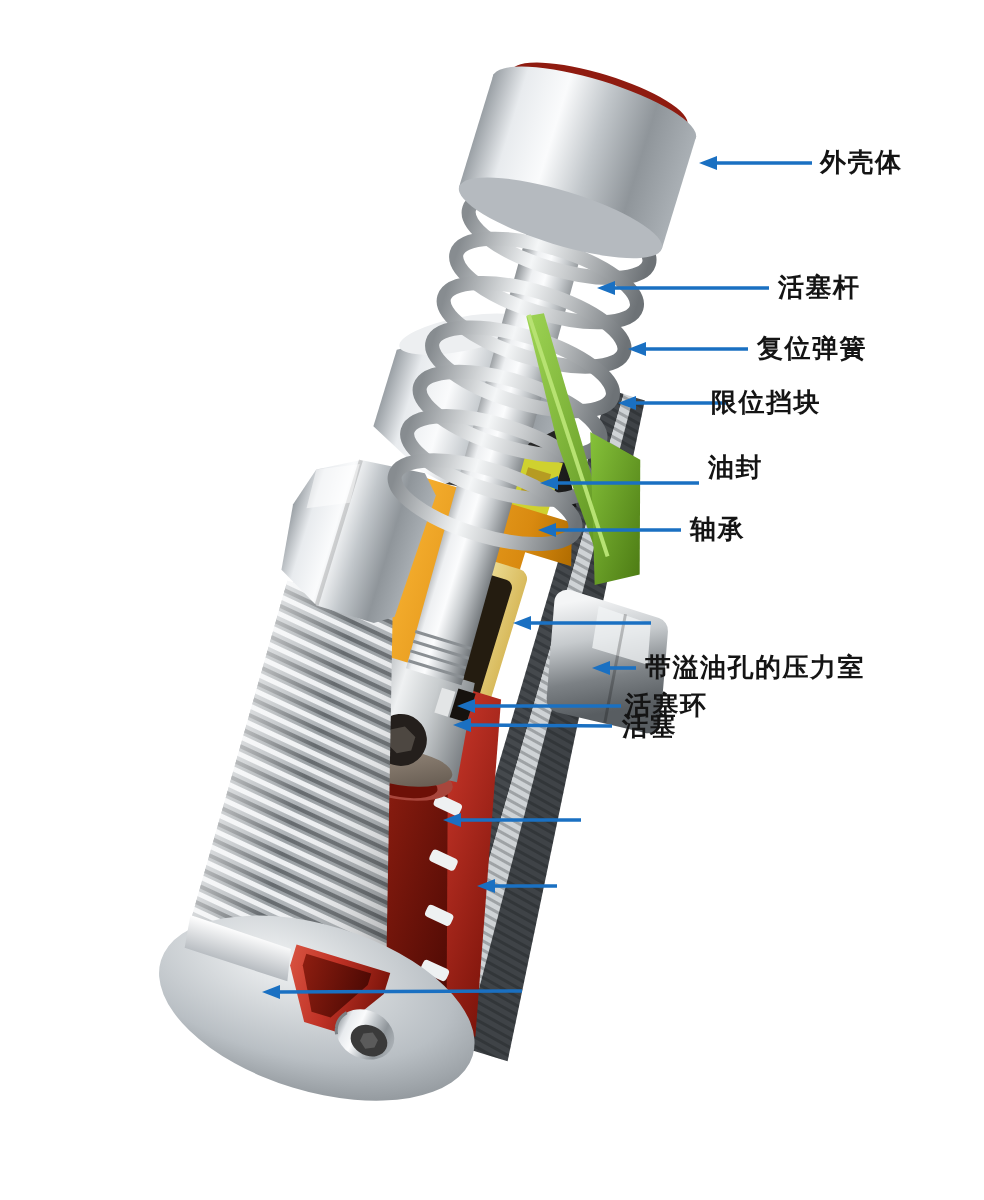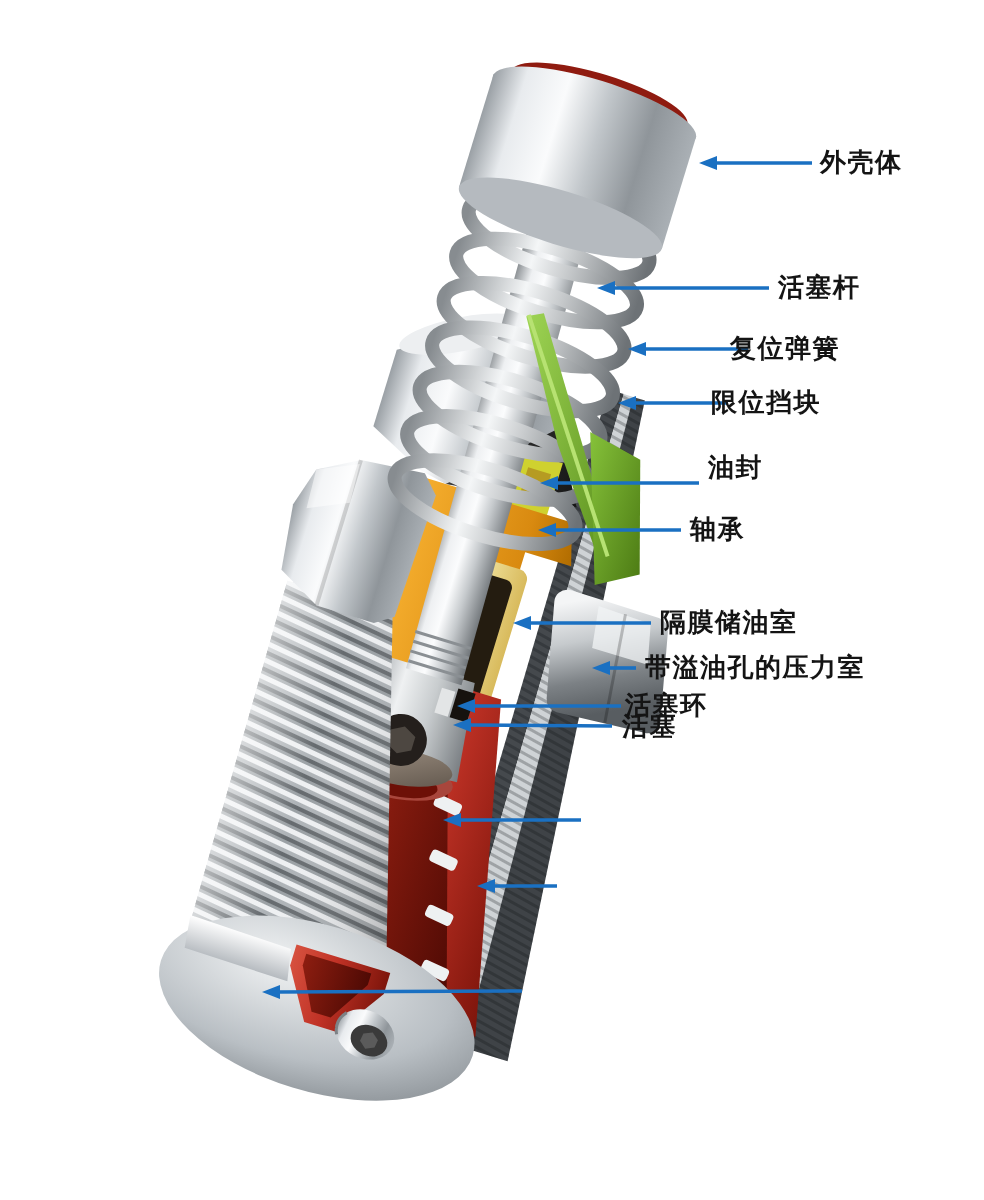--- a/index.html
+++ b/index.html
@@ -277,22 +277,21 @@
     <g>
       <line x1="522" y1="991" x2="277" y2="992"></line>
           <polygon points="262,992 280,985 280,999" stroke="none"></polygon>
         </g>
   </g>
 </svg>
 
 <div class="labels">
   <div class="part-label" style="left:820px;top:163px">外壳体</div>
   <div class="part-label" style="left:778px;top:288px">活塞杆</div>
-  <div class="part-label" style="left:730px;top:349px">复位弹簧</div>
+  <div class="part-label" style="left:757px;top:349px">复位弹簧</div>
   <div class="part-label" style="left:711px;top:403px">限位挡块</div>
   <div class="part-label" style="left:708px;top:468px">油封</div>
   <div class="part-label" style="left:690px;top:530px">轴承</div>
-  <div class="part-label" style="left:660px;top:623px">隔膜储油室</div>
   <div class="part-label" style="left:645px;top:668px">带溢油孔的压力室</div>
   <div class="part-label" style="left:625px;top:706px">活塞环</div>
   <div class="part-label" style="left:622px;top:727px">活塞</div>
 </div>
 </div>
 
 </body></html>

